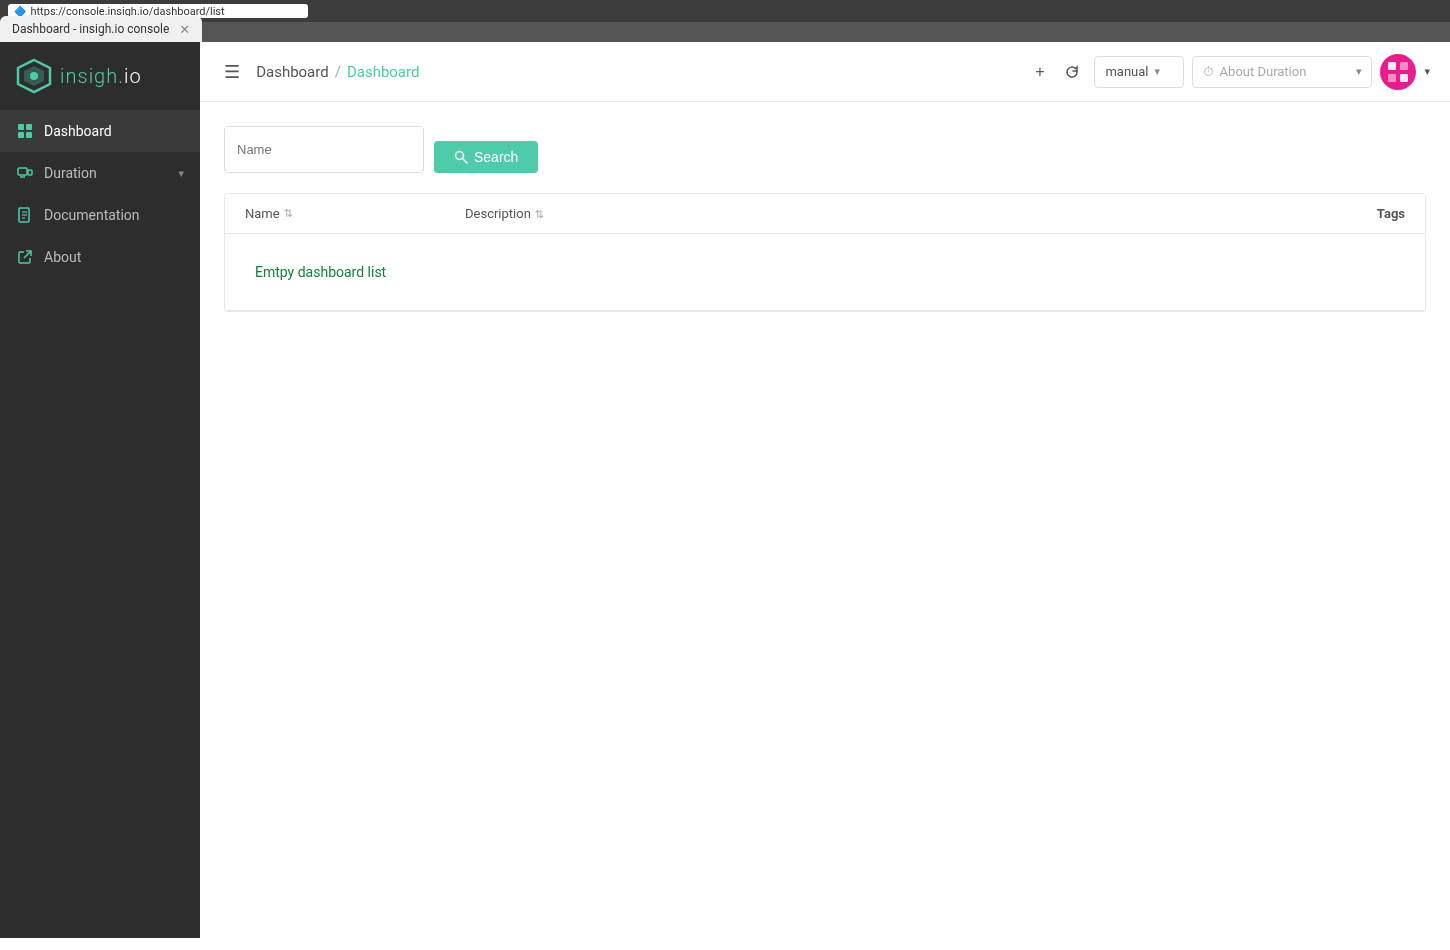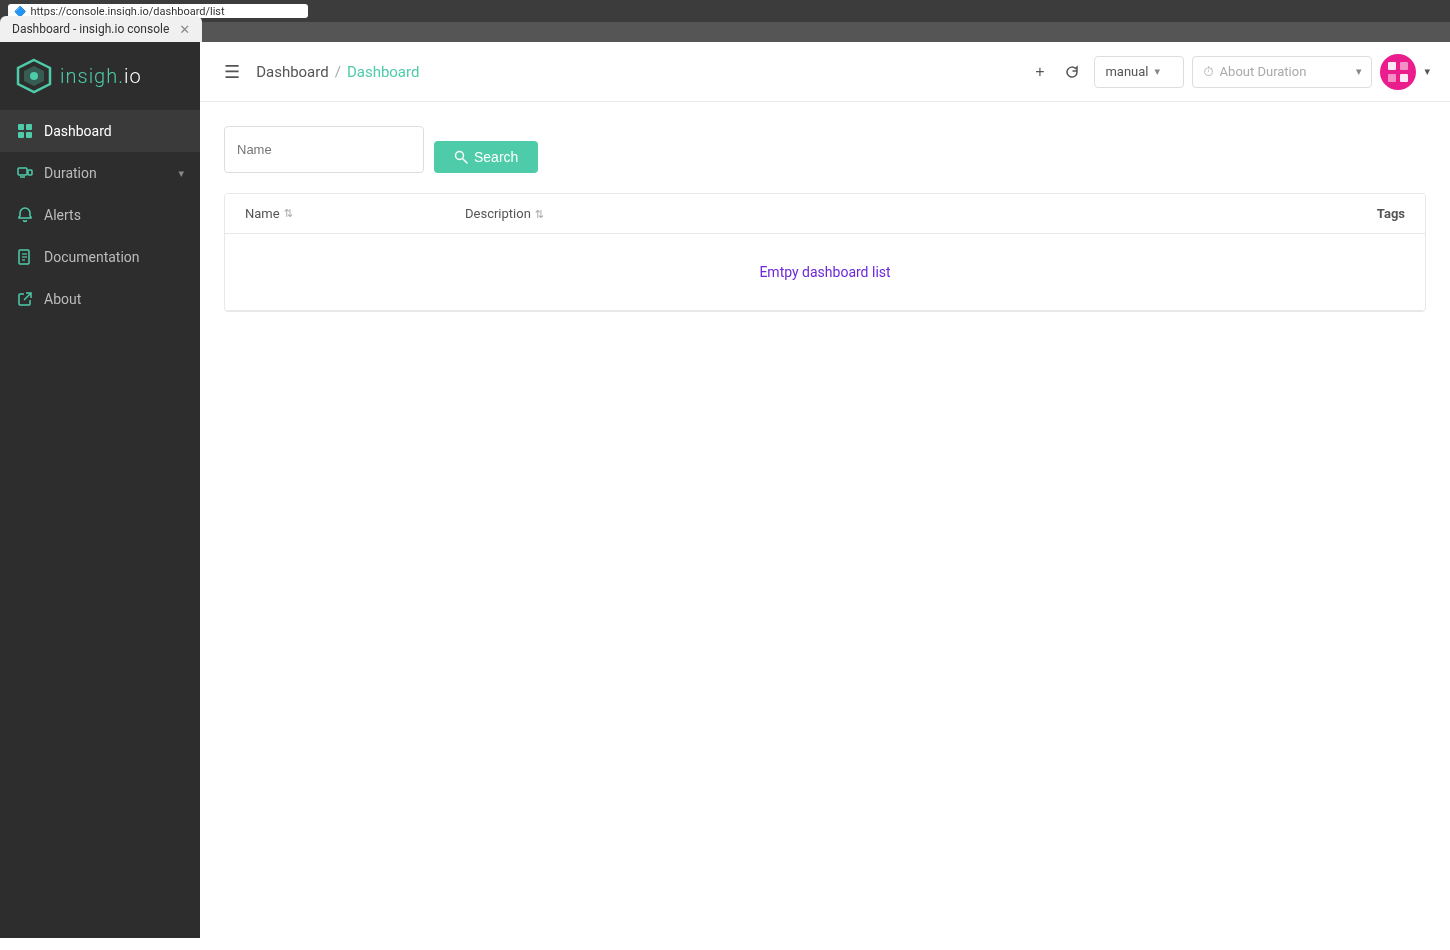--- a/index.html
+++ b/index.html
@@ -61,21 +61,21 @@
     .name-input { border: 1px solid #ddd; border-radius: 4px; padding: 8px 12px; font-size: 13px; color: #555; width: 200px; outline: none; }
     .search-btn { background: #4ecba8; color: #fff; border: none; border-radius: 4px; padding: 8px 20px; font-size: 14px; cursor: pointer; display: flex; align-items: center; gap: 6px; margin-top: 15px; }
 
     
     .table-wrapper { border: 1px solid #e8e8e8; border-radius: 4px; overflow: hidden; }
     .table-header { display: flex; align-items: center; padding: 12px 20px; border-bottom: 1px solid #e8e8e8; background: #fff; }
     .col-name { flex: 0 0 220px; font-size: 13px; color: #555; display: flex; align-items: center; gap: 4px; }
     .col-desc { flex: 1; font-size: 13px; color: #555; display: flex; align-items: flex-end; gap: 4px; }
     .col-tags { flex: 0 0 160px; font-size: 13px; color: #555; text-align: right; font-weight: bold; }
     .sort-icon { color: #aaa; font-size: 11px; }
-    .table-empty { padding: 30px; text-align: center; color: #6d28d9; font-size: 14px; border-bottom: 1px solid #e8e8e8; }
+    .table-empty { padding: 30px; text-align: left; color: #15803d; font-size: 14px; border-bottom: 1px solid #e8e8e8; }
 
     
     .logo-svg { width: 36px; height: 36px; }
   </style>
 </head>
 <body>
 
 <div class="browser-chrome">
   <div class="browser-url-bar">
     <span class="browser-url-icon">🔷</span>
@@ -122,29 +122,20 @@
         <svg width="16" height="16" viewBox="0 0 16 16" fill="none">
             <rect x="1" y="3" width="9" height="7" rx="1" stroke="#4ecba8" stroke-width="1.5"></rect>
             <rect x="11" y="5" width="4" height="5" rx="1" stroke="#4ecba8" stroke-width="1.5"></rect>
             <line x1="3" y1="12" x2="8" y2="12" stroke="#4ecba8" stroke-width="1.5"></line>
           </svg>
       </span>
       <span class="nav-label">Duration</span>
       <span class="chevron">▾</span>
     </div>
 
-    <div class="nav-item">
-      <span class="nav-icon">
-        <svg width="16" height="16" viewBox="0 0 16 16" fill="none">
-            <path d="M8 1a5 5 0 0 0-5 5v3l-1 1v1h12v-1l-1-1V6a5 5 0 0 0-5-5z" stroke="#4ecba8" stroke-width="1.5"></path>
-            <path d="M6.5 13a1.5 1.5 0 0 0 3 0" stroke="#4ecba8" stroke-width="1.5"></path>
-          </svg>
-      </span>
-      <span class="nav-label">Alerts</span>
-    </div>
 
     <div class="nav-item">
       <span class="nav-icon">
         <svg width="16" height="16" viewBox="0 0 16 16" fill="none">
             <rect x="2" y="1" width="10" height="14" rx="1" stroke="#4ecba8" stroke-width="1.5"></rect>
             <line x1="5" y1="5" x2="10" y2="5" stroke="#4ecba8" stroke-width="1.2"></line>
             <line x1="5" y1="8" x2="10" y2="8" stroke="#4ecba8" stroke-width="1.2"></line>
             <line x1="5" y1="11" x2="8" y2="11" stroke="#4ecba8" stroke-width="1.2"></line>
           </svg>
       </span>

